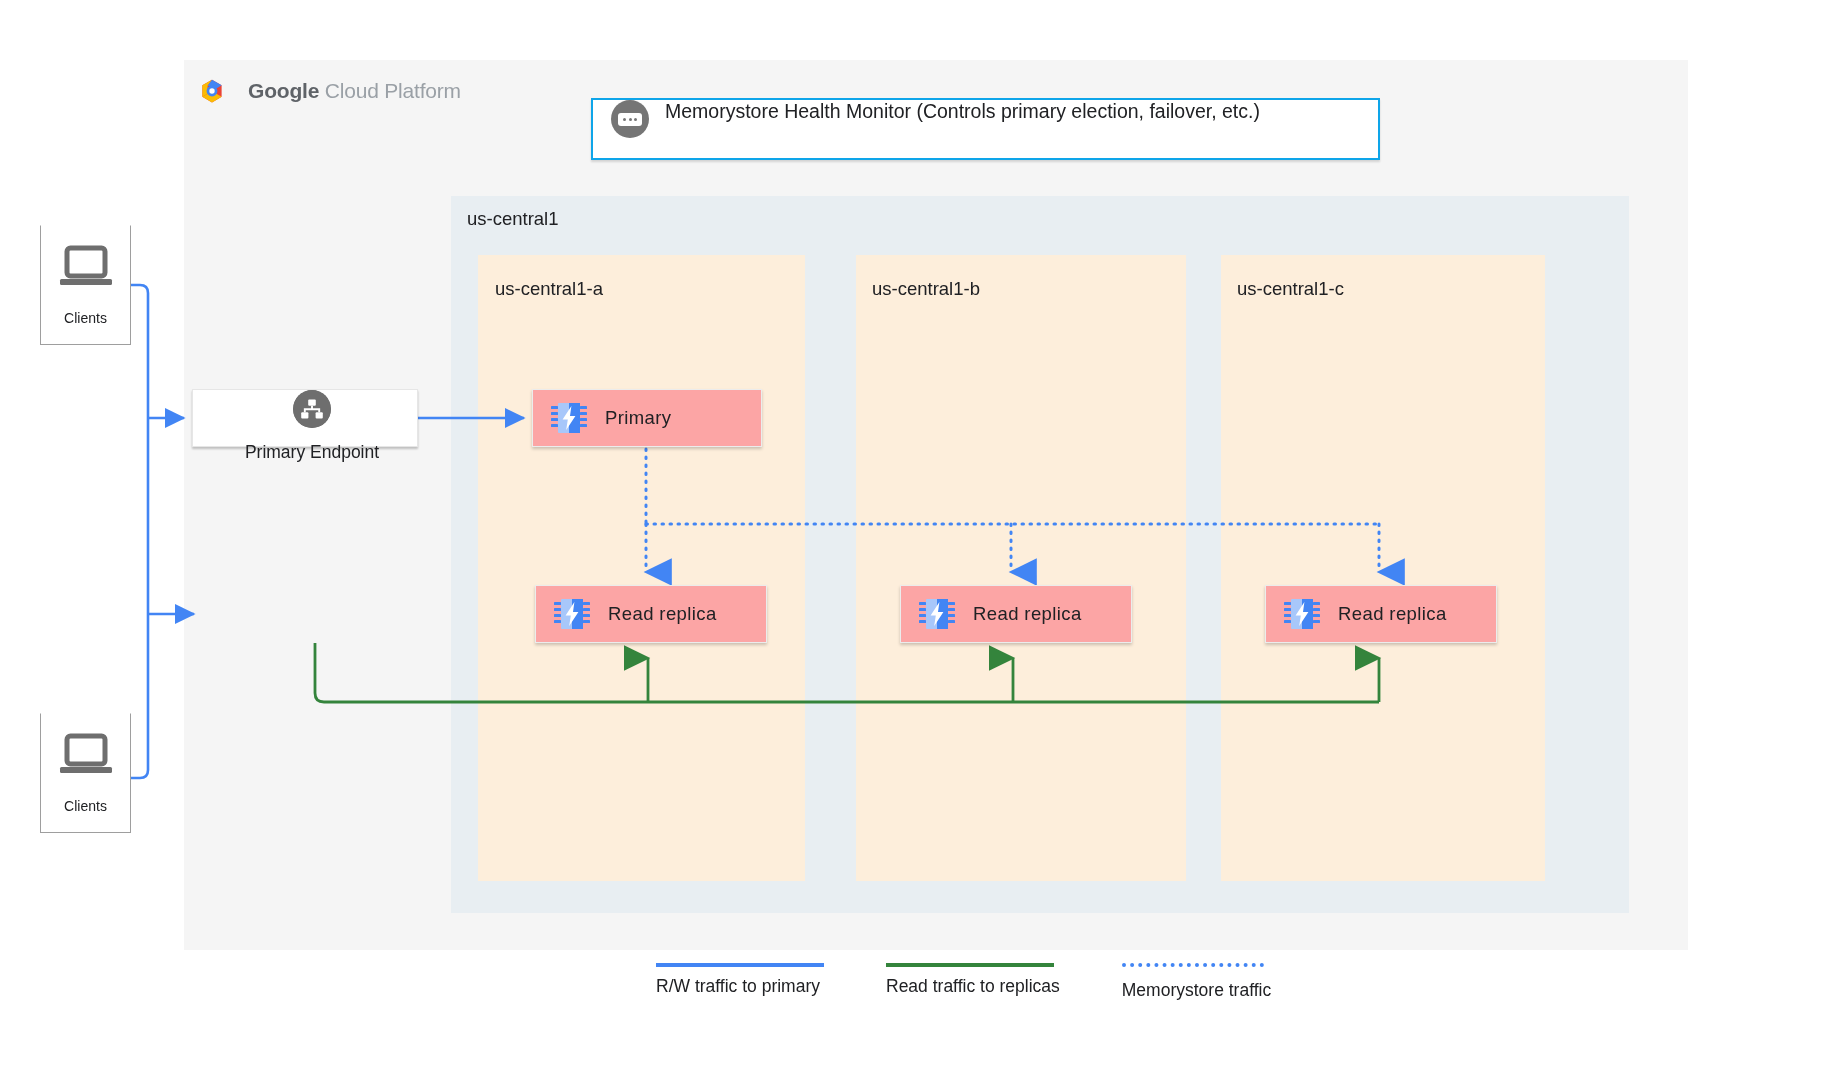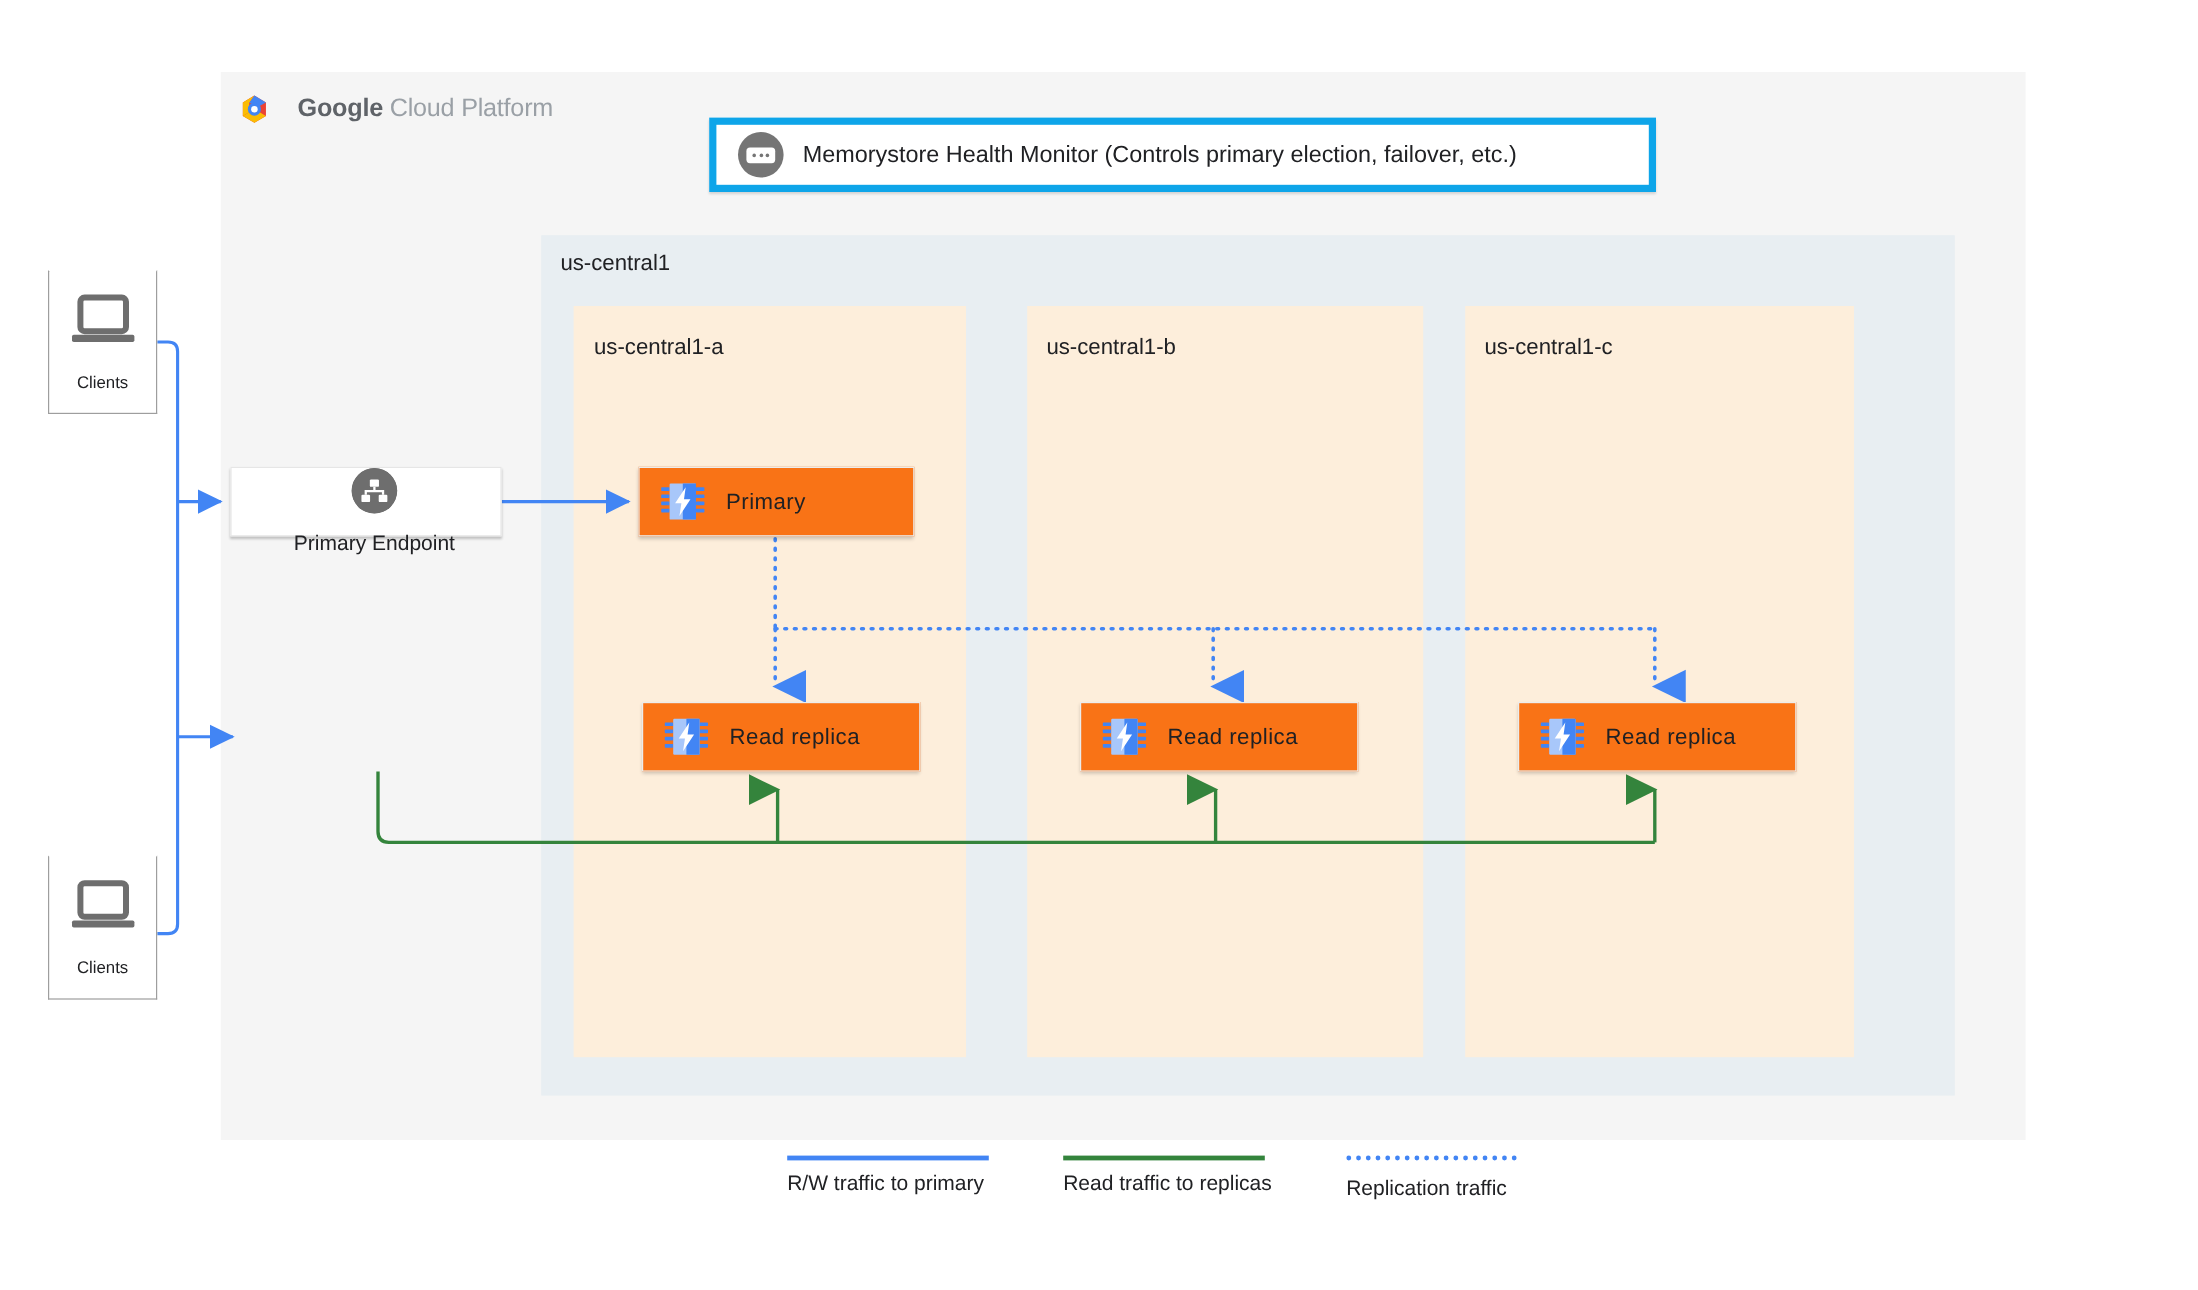--- a/index.html
+++ b/index.html
@@ -55,24 +55,23 @@
   .gcp-logo-text .g-light { color: #9aa0a6; font-weight: normal; }
 
   
   .health-card {
     position: absolute;
     left: 591px;
     top: 98px;
     width: 789px;
     height: 62px;
     background: #ffffff;
-    border: 6px solid #0ea5e9;
+    border: 2px solid #0ea5e9;
     box-shadow: 0 2px 2px rgba(0,0,0,0.14);
     display: flex;
-    align-items: center;
     padding-left: 18px;
     box-sizing: border-box;
     gap: 16px;
   }
   .mon-icon {
     width: 38px;
     height: 38px;
     border-radius: 50%;
     background: #757575;
     display: flex;
@@ -190,21 +189,21 @@
   .endpoint-label {
     font-size: 17.5px;
     color: #202124;
     white-space: nowrap;
   }
 
   
   .node-card {
     position: absolute;
     height: 58px;
-    background: #f97316;
+    background: #fca5a5;
     border: 1px solid #ececec;
     box-shadow: 0 2px 3px rgba(0,0,0,0.20);
     display: flex;
     align-items: center;
     padding-left: 16px;
     gap: 16px;
     box-sizing: border-box;
   }
   .node-primary  { left: 532px;  top: 389px; width: 230px; }
   .node-rep-a    { left: 535px;  top: 585px; width: 232px; }
@@ -437,17 +436,17 @@
     <div class="legend-item">
       <span class="legend-swatch solid-blue"></span>
       <span class="legend-text">R/W traffic to primary</span>
     </div>
     <div class="legend-item">
       <span class="legend-swatch solid-green"></span>
       <span class="legend-text">Read traffic to replicas</span>
     </div>
     <div class="legend-item">
       <span class="legend-swatch dotted-blue"></span>
-      <span class="legend-text">Replication traffic</span>
+      <span class="legend-text">Memorystore traffic</span>
     </div>
   </div>
 
 </div>
 
 </body></html>

